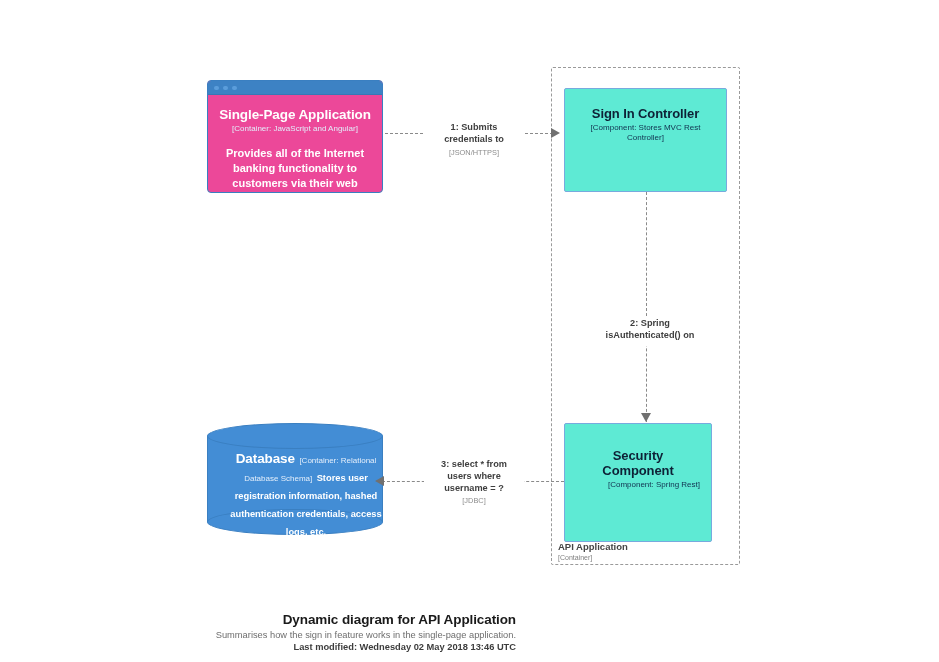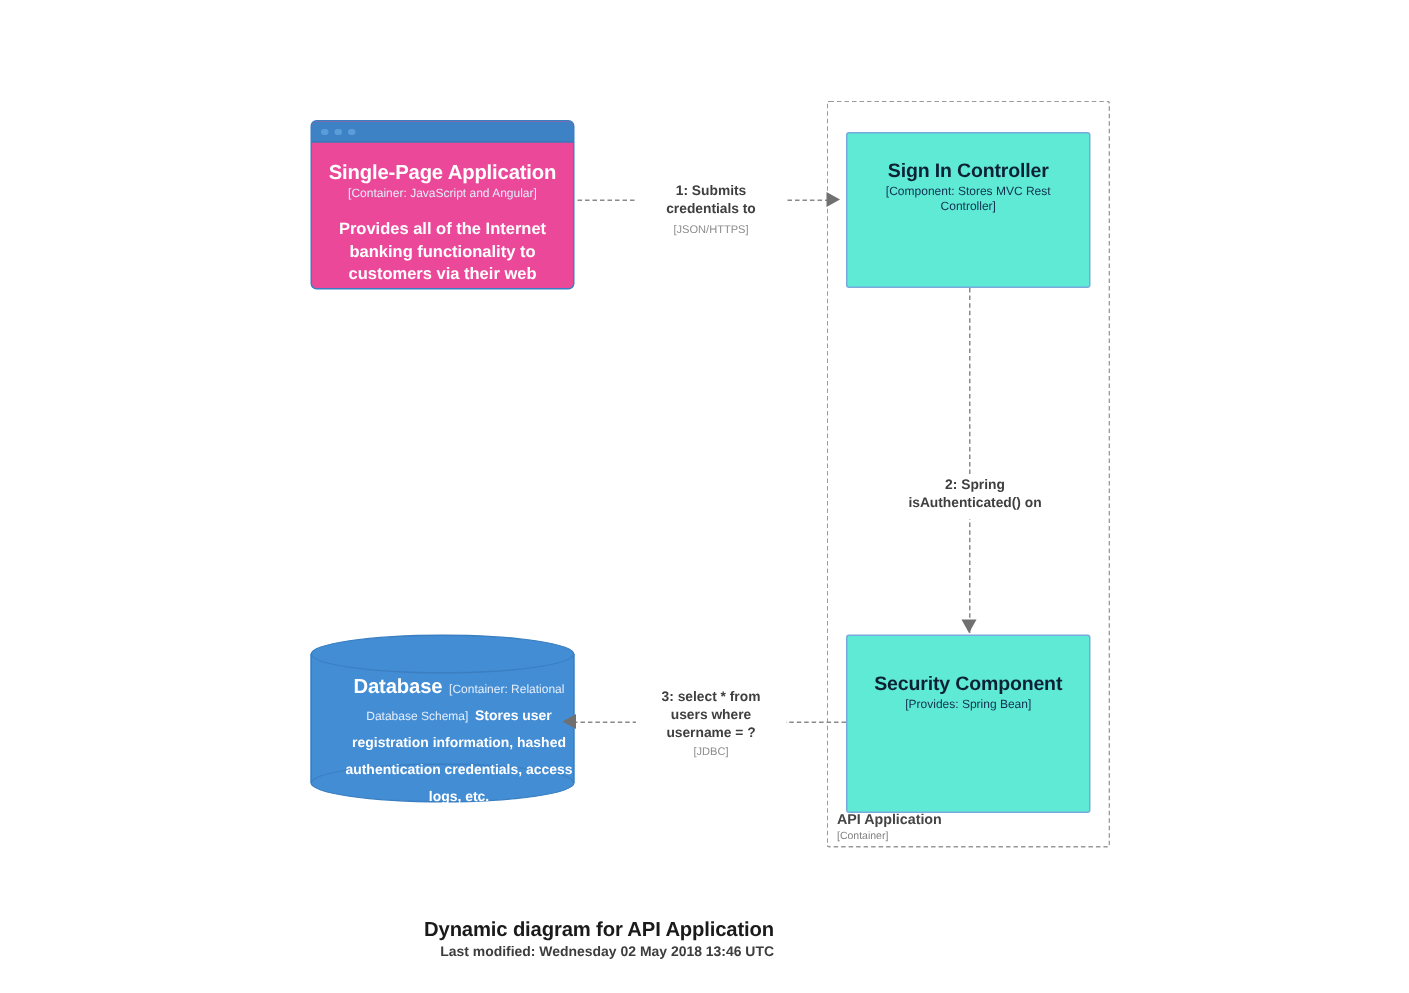--- a/index.html
+++ b/index.html
@@ -189,23 +189,24 @@
   .signin {
     left: 564px;
     top: 88px;
     width: 163px;
     height: 104px;
     padding-top: 17px;
   }
   .security {
     left: 564px;
     top: 423px;
-    width: 163px;
+    width: 148px;
     height: 119px;
     padding-top: 24px;
+    align-items: flex-end;
   }
 
   
   .rel-line {
     position: absolute;
     background: transparent;
   }
   .rel-h {
     border-top: 1px dashed #8a8a8a;
     height: 0;
@@ -322,21 +323,21 @@
     </div>
   </div>
 
   <div class="node component signin">
     <span class="n-title">Sign In Controller</span>
     <span class="n-type">[Component: Stores MVC Rest Controller]</span>
   </div>
 
   <div class="node component security">
     <span class="n-title">Security Component</span>
-    <span class="n-type">[Provides: Spring Bean]</span>
+    <span class="n-type">[Component: Spring Rest]</span>
   </div>
 
   <div class="rel-line rel-h" style="left:385px; top:133px; width:168px;"></div>
   <div class="arrow arrow-right" style="left:551px; top:128px;"></div>
   <div class="rel-label boxed" style="left:424px; top:120px; width:92px;">
     <span class="rl-desc">1: Submits credentials to</span>
     <span class="rl-tech">[JSON/HTTPS]</span>
   </div>
 
   <div class="rel-line rel-v" style="left:646px; top:192px; height:230px;"></div>
@@ -348,16 +349,17 @@
 
   <div class="rel-line rel-h" style="left:382px; top:481px; width:182px;"></div>
   <div class="arrow arrow-left" style="left:375px; top:476px;"></div>
   <div class="rel-label boxed" style="left:424px; top:457px; width:92px;">
     <span class="rl-desc">3: select * from users where username = ?</span>
     <span class="rl-tech">[JDBC]</span>
   </div>
 
   <div class="footer">
     <span class="f-title">Dynamic diagram for API Application</span>
+    <span class="f-sub">Summarises how the sign in feature works in the single-page application.</span>
     <span class="f-modified">Last modified: Wednesday 02 May 2018 13:46 UTC</span>
   </div>
 
 </div>
 
 </body></html>

